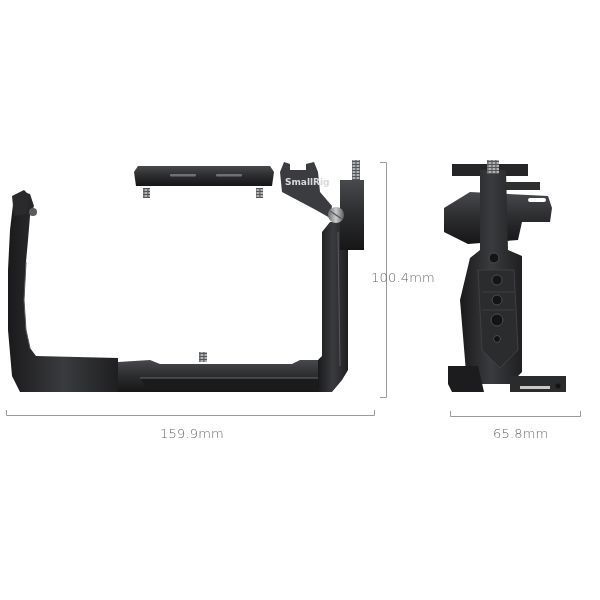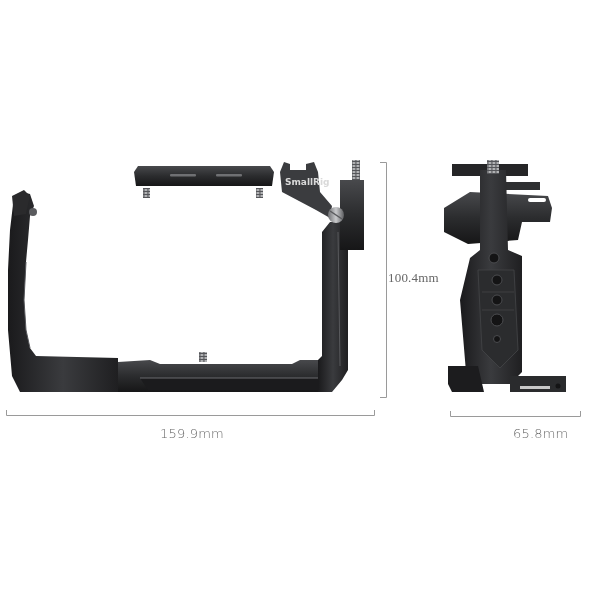--- a/index.html
+++ b/index.html
@@ -1,21 +1,21 @@
 <!DOCTYPE html>
 <html><head>
 <meta charset="utf-8">
 <style>
   html, body { margin: 0; padding: 0; background: #ffffff; }
   body { width: 600px; height: 600px; position: relative; overflow: hidden; font-family: "Liberation Sans", "DejaVu Sans", sans-serif; }
   .canvas { position: absolute; left: 0; top: 0; width: 600px; height: 600px; }
   .dim-label { position: absolute; font-size: 13px; color: #666666; letter-spacing: 0.2px; white-space: nowrap; font-family: "DejaVu Sans", "Liberation Sans", sans-serif; font-weight: 300; }
   #dim-width { left: 160px; top: 426px; }
-  #dim-height { left: 388px; top: 270px; font-family: Liberation Serif, serif; }
-  #dim-depth { left: 493px; top: 426px; margin-left: 20px; }
+  #dim-height { left: 371px; top: 270px; }
+  #dim-depth { left: 493px; top: 426px; }
   .brand-text { font-family: "DejaVu Sans", "Liberation Sans", sans-serif; font-size: 9px; fill: #d9d9d9; font-weight: 600; }
 </style>
 </head>
 <body>
 
 <svg class="canvas" viewBox="0 0 600 600" xmlns="http://www.w3.org/2000/svg">
   <defs>
     <linearGradient id="gMetal" x1="0" y1="0" x2="1" y2="0">
       <stop offset="0" stop-color="#1a1a1c"></stop>
       <stop offset="0.5" stop-color="#3a3b3e"></stop>

